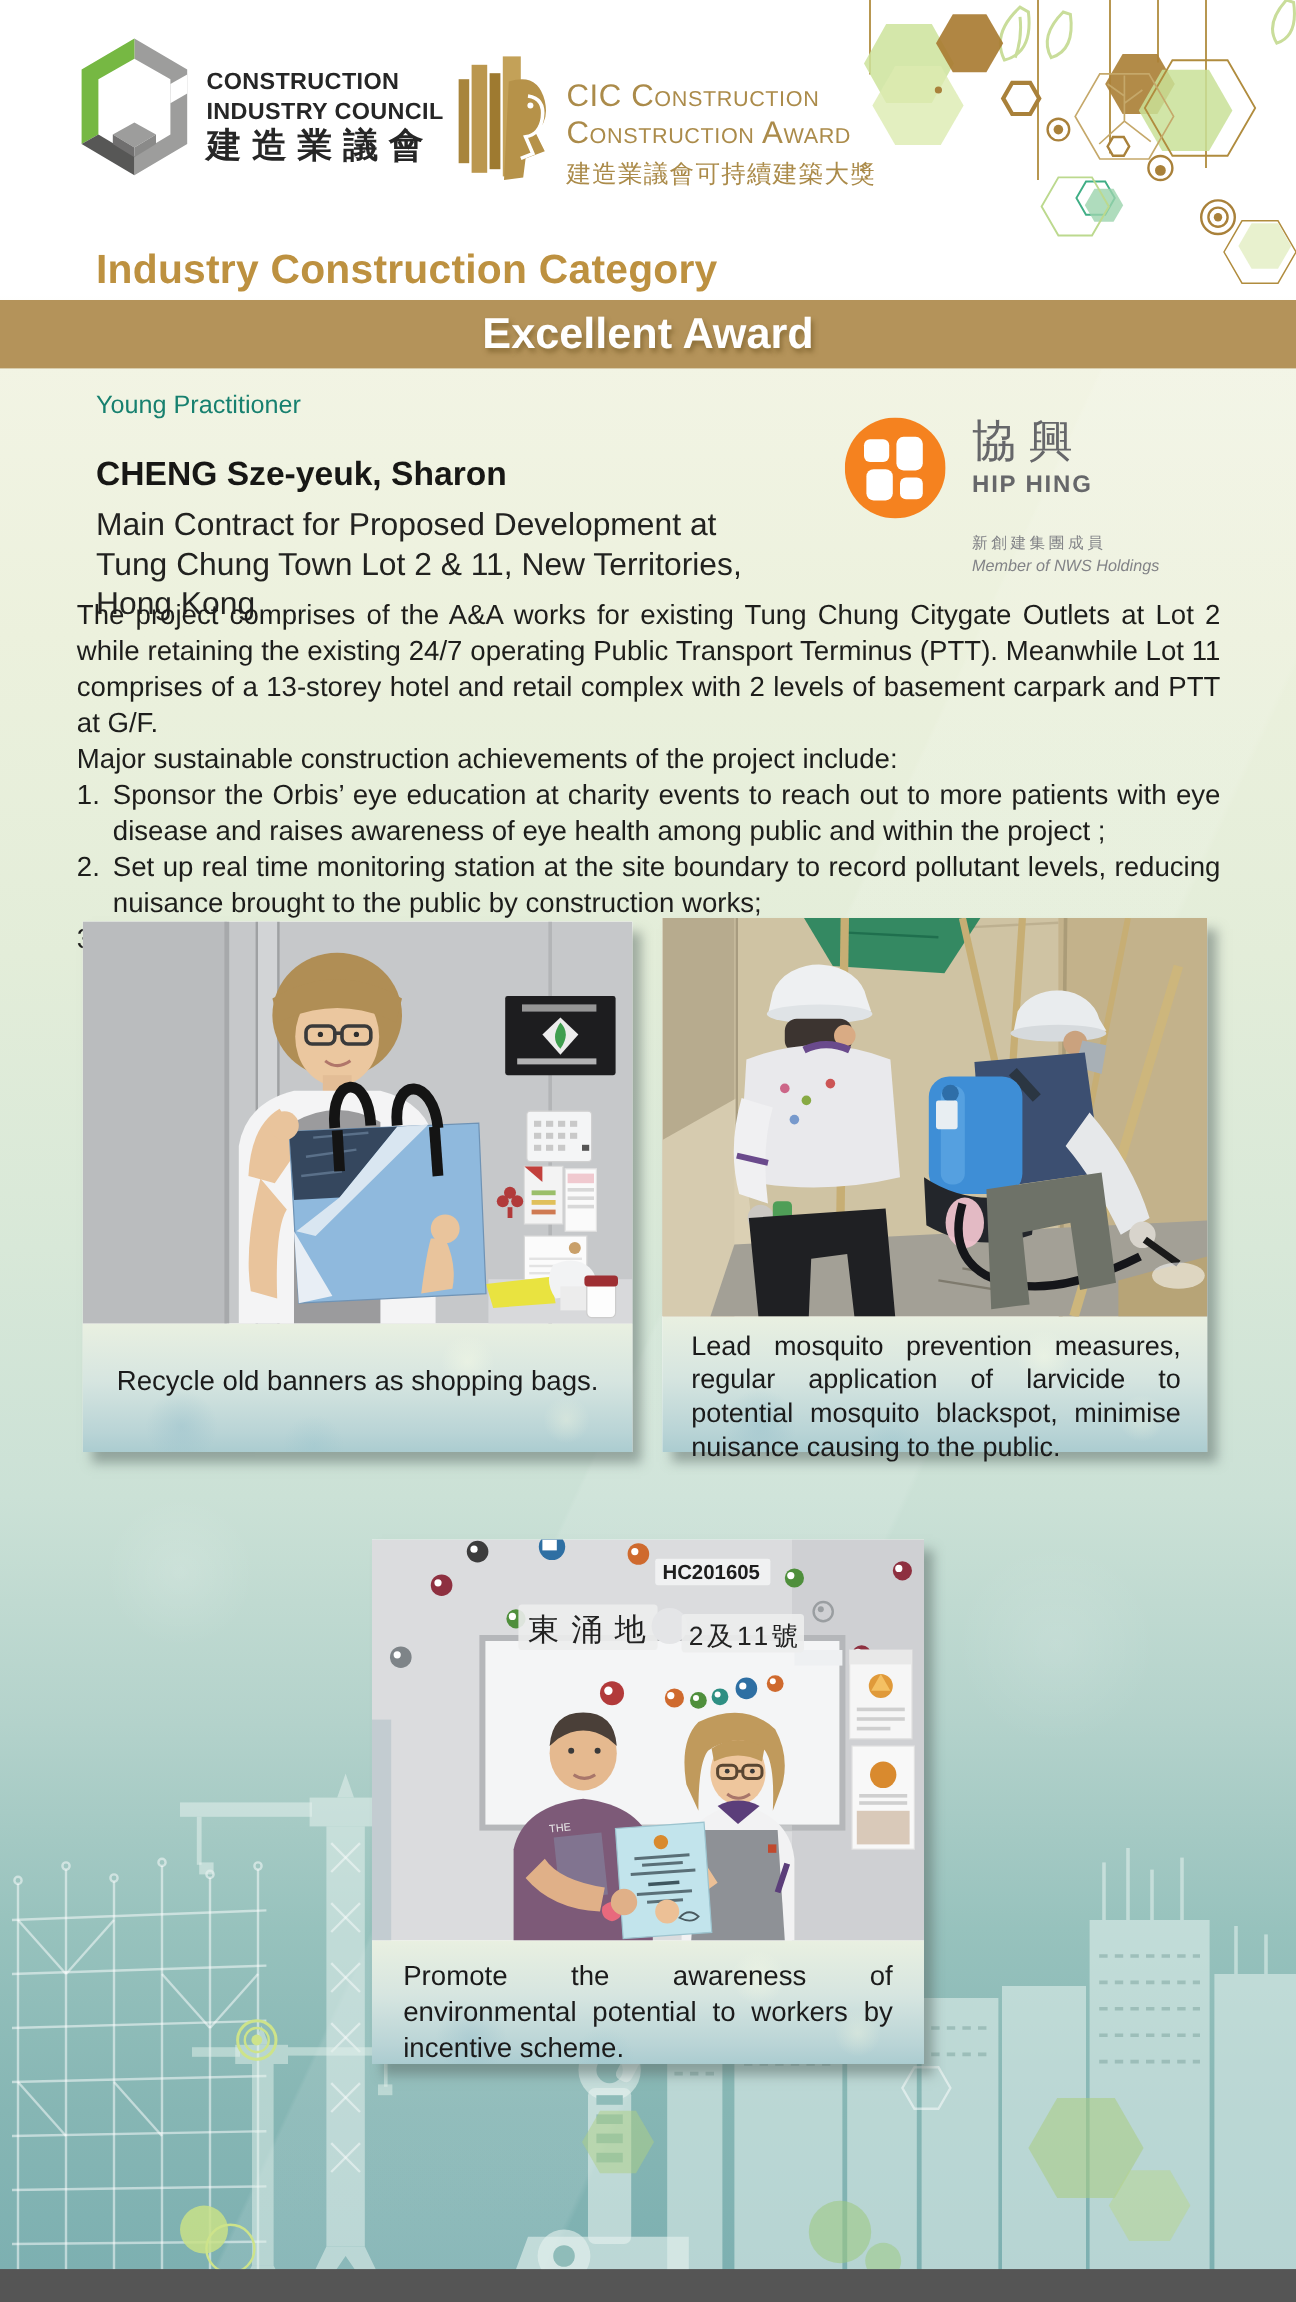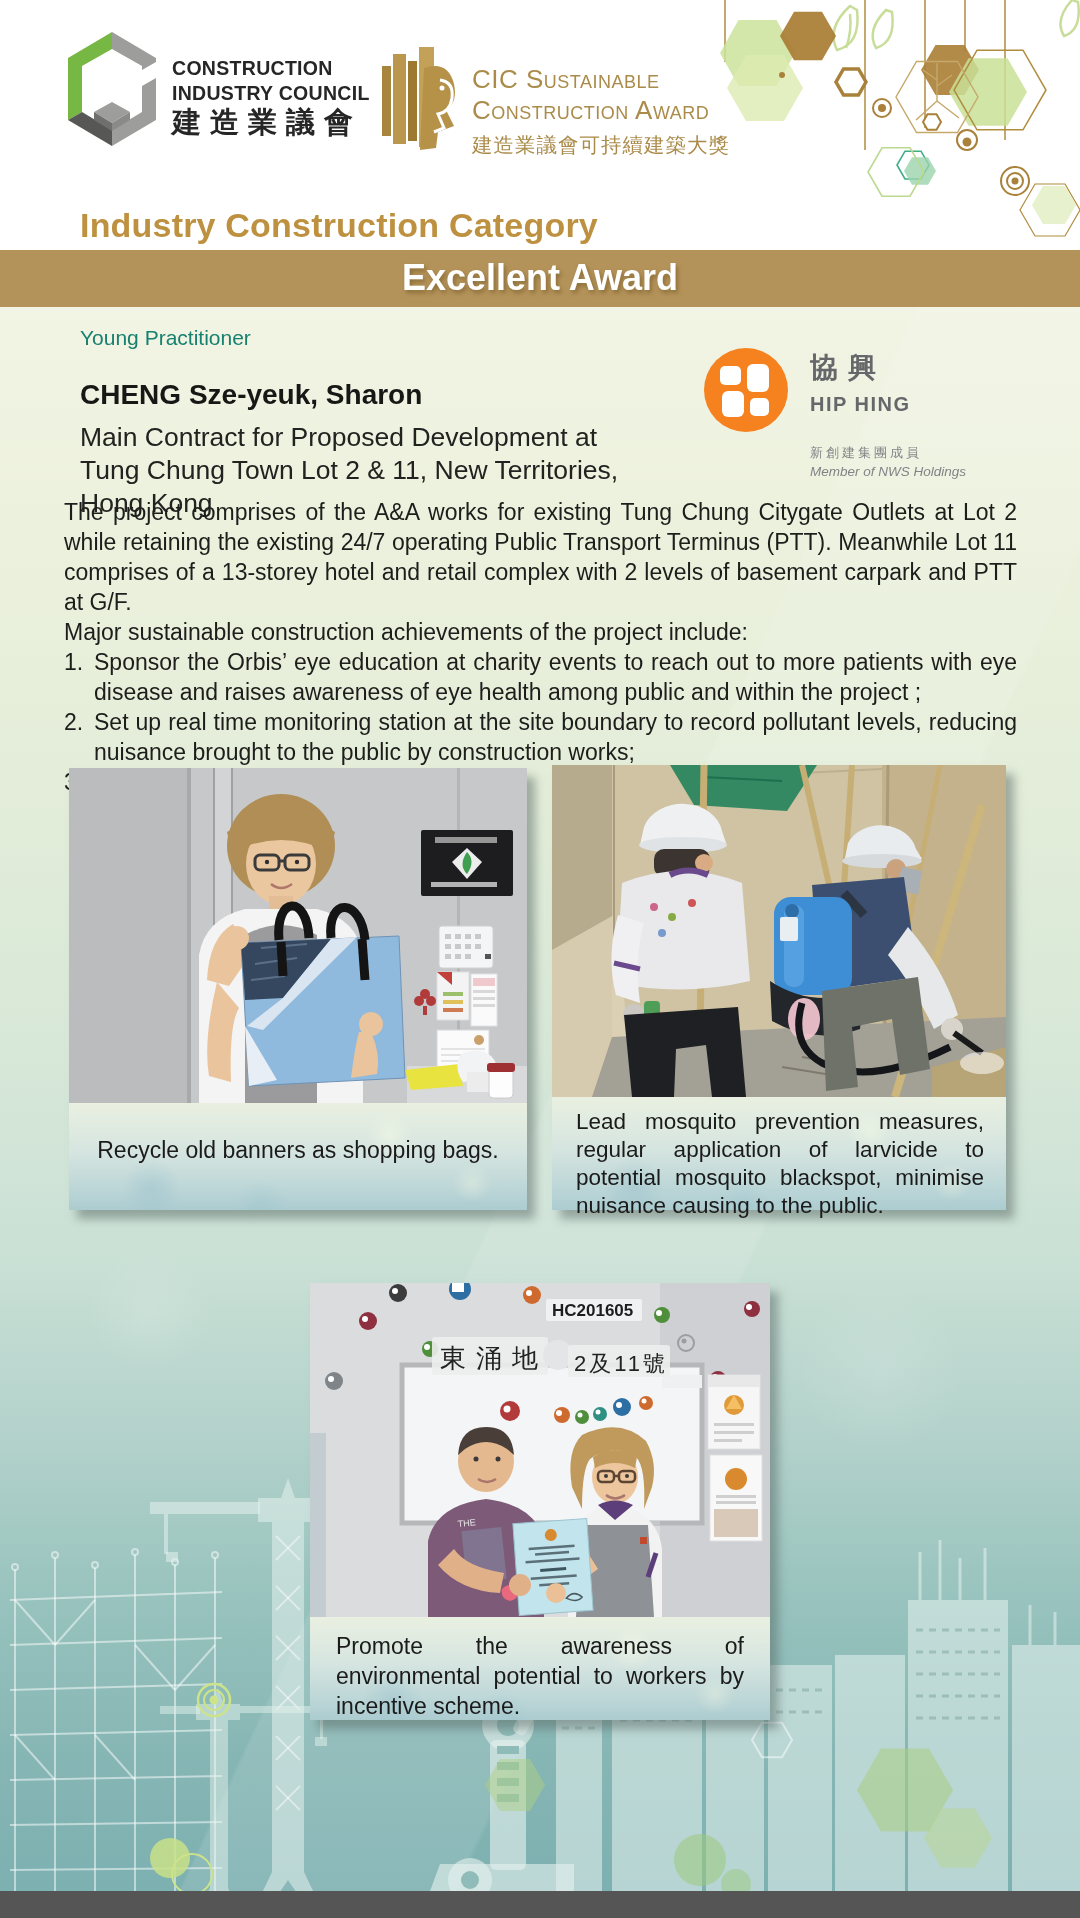--- a/index.html
+++ b/index.html
@@ -25,21 +25,21 @@
   #gold-bar{left:0;top:250px;width:1080px;height:57px;background:#b4935a;z-index:2;}
   #gold-bar .bar-label{width:100%;text-align:center;line-height:56px;font-size:36px;font-weight:bold;color:#ffffff;text-shadow:2px 3px 4px rgba(105,80,30,.55);}
   
   #subcategory{left:80px;top:326px;font-size:21px;font-weight:normal;color:#17806f;}
   #awardee{left:80px;top:379px;font-size:28px;font-weight:bold;color:#171715;}
   #project{left:80px;top:421px;width:580px;font-size:26.5px;line-height:33px;color:#222220;}
   
   #hiphing{left:704px;top:348px;width:320px;}
   #hiphing .row{display:flex;align-items:flex-start;}
   #hh-textcol{margin-left:22px;color:#66676a;}
-  #hh-zh{font-size:28px;font-weight:bold;letter-spacing:10px;line-height:40px;}
+  #hh-zh{font-size:37px;font-weight:normal;letter-spacing:10px;line-height:40px;}
   #hh-en{font-size:20px;font-weight:bold;letter-spacing:1.5px;line-height:32px;}
   #hh-member{margin-left:106px;margin-top:12px;color:#828387;}
   #hh-member-zh{font-size:13px;letter-spacing:3px;}
   #hh-member-en{font-size:13.5px;font-style:italic;margin-top:2px;}
   
   #body-text{left:64px;top:497px;width:953px;font-size:23px;line-height:30px;color:#1d1d1b;}
   #body-paragraph{text-align:justify;}
   #achv-intro{margin-top:0;}
   .achv-row{display:flex;}
   .achv-num{width:30px;flex:0 0 30px;}
@@ -130,21 +130,21 @@
   <svg class="abs" style="left:382px;top:46px" width="80" height="106" viewBox="0 0 80 106">
     <rect x="0" y="20" width="9" height="70" fill="#a8853c"></rect>
     <rect x="11" y="8" width="13" height="90" fill="#bb974e"></rect>
     <rect x="26" y="15" width="9" height="80" fill="#9e7a30"></rect>
     <rect x="37" y="1" width="15" height="100" fill="#c3a158"></rect>
     <path d="M42,22 q24,-8 30,16 q4,18 -8,26 l8,16 -16,6 -2,16 -16,2 z" fill="#b69249"></path>
     <path d="M58,34 q14,2 12,18 q-2,14 -14,16 l6,14 -10,4" fill="none" stroke="#fff" stroke-width="3"></path>
     <circle cx="60" cy="42" r="2.5" fill="#fff"></circle>
   </svg>
   <div class="abs" id="award-text">
-    <div class="award-line">CIC Sustainable</div>
+    <div class="award-line">CIC Construction</div>
     <div class="award-line">Construction Award</div>
     <div id="award-zh">建造業議會可持續建築大獎</div>
   </div>
 
   <div class="abs" id="category-title">Industry Construction Category</div>
   <div class="abs" id="gold-bar">
     <div class="bar-label">Excellent Award</div>
   </div>
 
   <div class="abs" id="subcategory">Young Practitioner</div>

